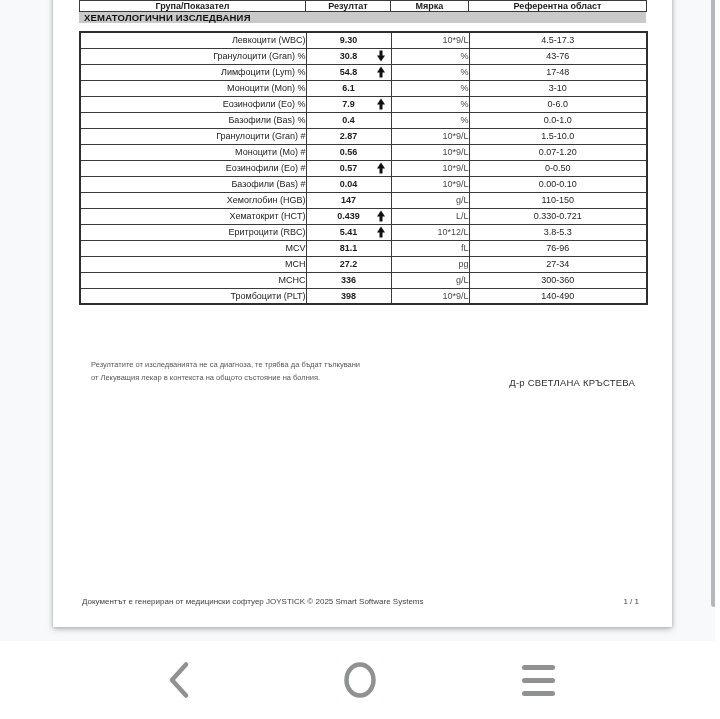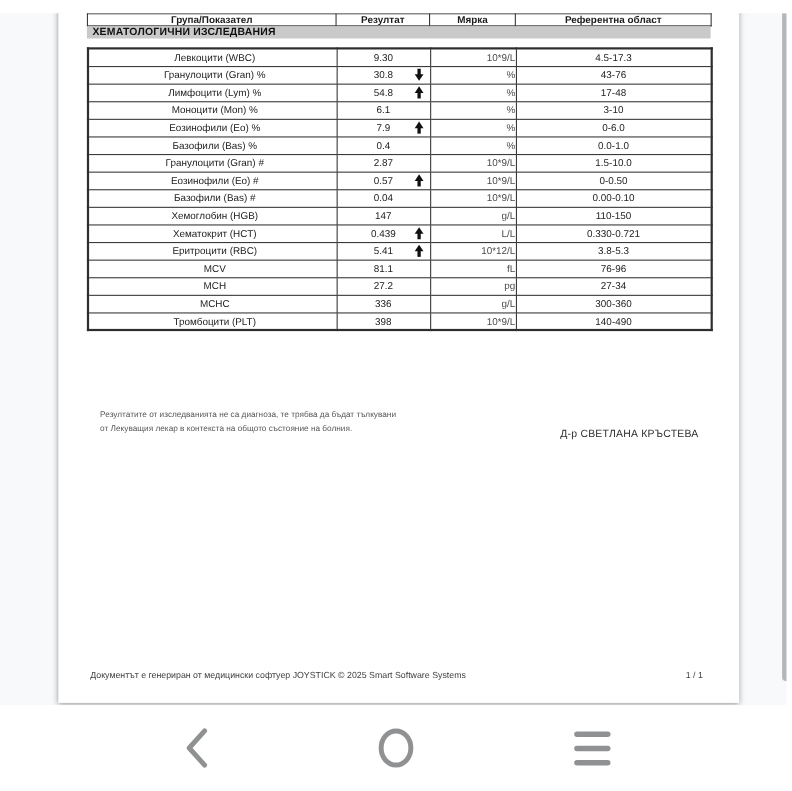--- a/index.html
+++ b/index.html
@@ -1,21 +1,21 @@
 <!DOCTYPE html>
 <html style="--section-header-bg: #c9c9c9; --table-border: #3a3a3a; --flag: #111111; --nav-icon: #8f9193; --scrollbar-thumb: #b4b7ba; --viewer-bg: #f8f9fb; --page-bg: #ffffff;"><head>
 <meta charset="utf-8">
 <style>
   * { margin:0; padding:0; box-sizing:border-box; }
   html,body { width:720px; height:719px; overflow:hidden; background:#fff;
               font-family:"Liberation Sans", sans-serif; }
   .screen { position:relative; width:720px; height:719px; }
 
   
-  .viewer { position:absolute; left:0; top:12px; width:715px; height:641px;
+  .viewer { position:absolute; left:0; top:0; width:715px; height:641px;
             background:var(--viewer-bg,#f8f9fb); overflow:hidden; }
   .page { position:absolute; left:53px; top:-13px; width:619px; height:640px;
           background:var(--page-bg,#fff);
           box-shadow:0 2px 6px rgba(0,0,0,.28), 0 0 3px rgba(0,0,0,.14); }
 
   
   .tablewrap { position:absolute; left:26px; top:13px; width:567px; }
   table.tbl { border-collapse:collapse; table-layout:fixed; width:567px;
               font-size:9px; color:#1c1c1c; }
   .col1{width:226px}.col2{width:85px}.col3{width:78px}.col4{width:178px}
@@ -23,22 +23,22 @@
   .head-tbl th { border:1px solid var(--table-border,#3a3a3a); height:11px;
                  font-weight:bold; text-align:center; padding:0; font-size:9px; }
   .section-bar { width:567px; height:11px; background:var(--section-header-bg,#c9c9c9);
                  display:flex; align-items:flex-end; padding-left:5px;
                  font-size:9.5px; font-weight:bold; color:#111; letter-spacing:.2px; }
   .gap { height:8px; }
 
   .main-tbl { border:2px solid #2e2e2e; }
   .main-tbl td { border:1px solid var(--table-border,#3a3a3a); height:16px;
                  padding:0; vertical-align:middle; }
-  td.c1 { text-align:center; padding-left:4px; }
-  td.c2 { text-align:center; font-weight:normal; position:relative; }
+  td.c1 { text-align:right; padding-left:4px; }
+  td.c2 { text-align:center; font-weight:bold; position:relative; }
   td.c3 { text-align:right; color:#4a4a4a; }
   td.c4 { text-align:center; color:#232323; }
 
   
   .flag { position:absolute; right:5px; top:50%; transform:translateY(-50%);
           width:9px; height:11px; }
   .flag::before { content:""; position:absolute; left:50%; transform:translateX(-50%);
                   width:0; height:0; border-left:4.5px solid transparent;
                   border-right:4.5px solid transparent; }
   .flag::after  { content:""; position:absolute; left:50%; transform:translateX(-50%);
@@ -146,20 +146,26 @@
     <td class="c1"><span class="name">Базофили (Bas) %</span></td>
     <td class="c2"><span class="result">0.4</span></td>
     <td class="c3"><span class="unit">%</span></td>
     <td class="c4"><span class="range">0.0-1.0</span></td>
   </tr>
               <tr>
     <td class="c1"><span class="name">Гранулоцити (Gran) #</span></td>
     <td class="c2"><span class="result">2.87</span></td>
     <td class="c3"><span class="unit">10*9/L</span></td>
     <td class="c4"><span class="range">1.5-10.0</span></td>
+  </tr>
+              <tr>
+    <td class="c1"><span class="name">Моноцити (Mo) #</span></td>
+    <td class="c2"><span class="result">0.56</span></td>
+    <td class="c3"><span class="unit">10*9/L</span></td>
+    <td class="c4"><span class="range">0.07-1.20</span></td>
   </tr>
               <tr>
     <td class="c1"><span class="name">Еозинофили (Eo) #</span></td>
     <td class="c2"><span class="result">0.57</span><span class="flag up"></span></td>
     <td class="c3"><span class="unit">10*9/L</span></td>
     <td class="c4"><span class="range">0-0.50</span></td>
   </tr>
               <tr>
     <td class="c1"><span class="name">Базофили (Bas) #</span></td>
     <td class="c2"><span class="result">0.04</span></td>

